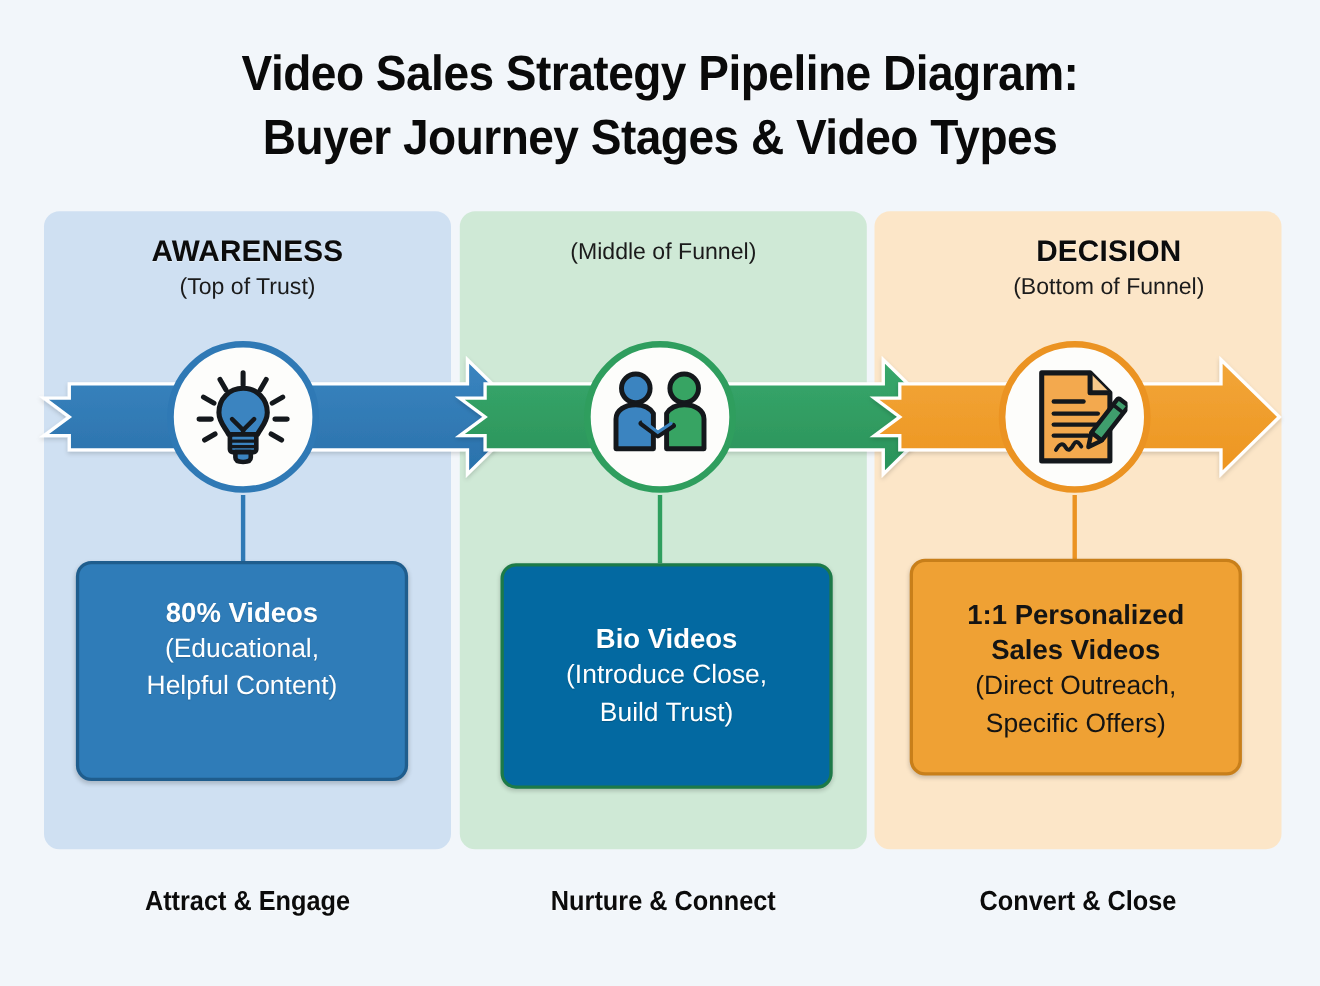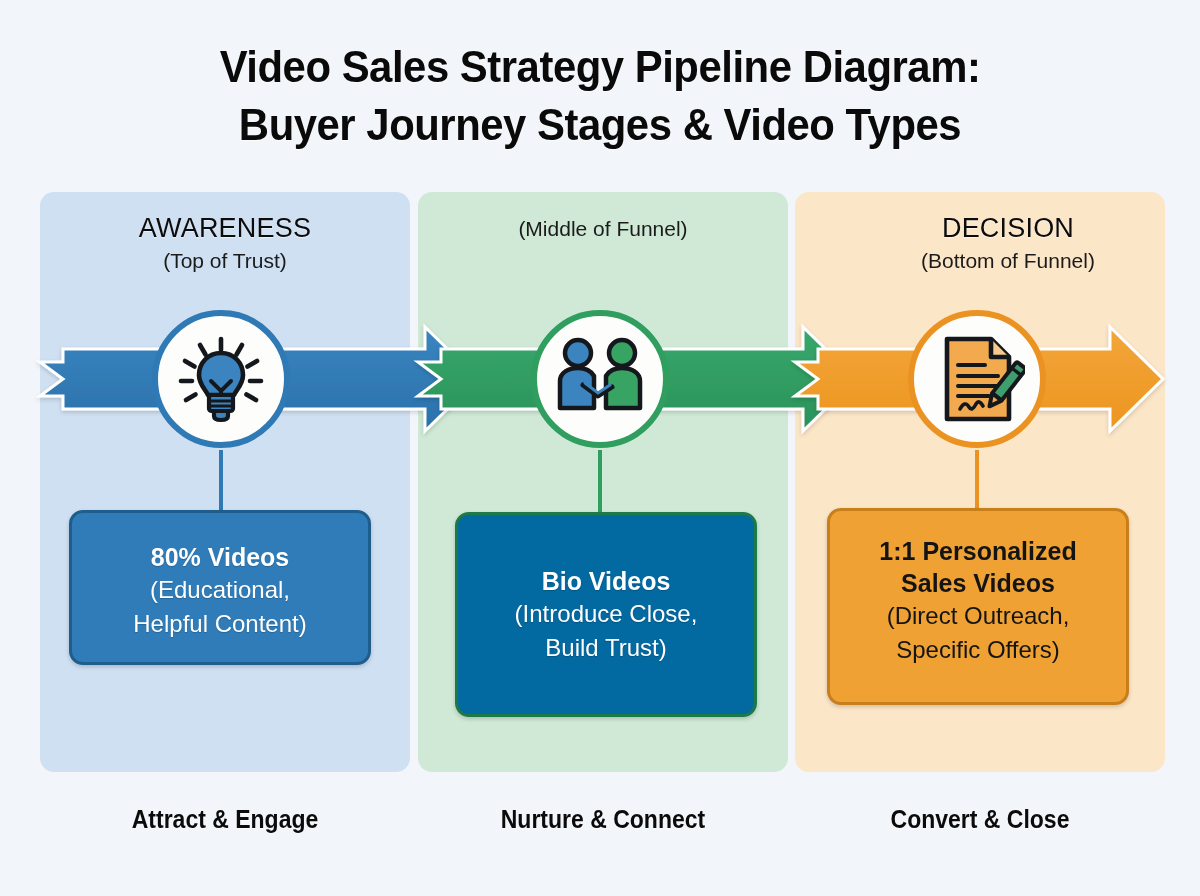--- a/index.html
+++ b/index.html
@@ -38,21 +38,21 @@
 
   
   .hdr{
     position:absolute;top:212px;width:370px;text-align:center;
     pointer-events:none;
   }
   .hdr-1{left:40px;}
   .hdr-2{left:418px;}
   .hdr-3{left:823px;}
   .hdr .stage-name{
-    font-size:27px;font-weight:normal;color:#0c0c0c;
+    font-size:27px;font-weight:bold;color:#0c0c0c;
     letter-spacing:0.2px;line-height:32px;
     text-shadow:0 1px 1px rgba(255,255,255,0.55);
   }
   .hdr .stage-sub{
     font-size:21px;color:#1b1b1b;line-height:28px;margin-top:3px;
   }
 
   
   #arrows{position:absolute;left:0;top:0;width:1200px;height:896px;}
 
@@ -72,26 +72,26 @@
   .s2{left:598px;background:#2f9e5e;}
   .s3{left:975px;background:#eb9322;}
 
   
   .card{
     position:absolute;left:0;width:302px;border-radius:14px;
     box-sizing:border-box;text-align:center;
     box-shadow:0 2px 4px rgba(0,0,0,0.18);
     display:flex;flex-direction:column;
   }
-  .card-1{left:69px;top:510px;height:155px;background:#2f7cb8;border:3px solid #1f5d8d;
+  .card-1{left:69px;top:510px;height:200px;background:#2f7cb8;border:3px solid #1f5d8d;
           justify-content:flex-start;padding-top:28px;}
   .card-2{left:455px;top:512px;height:205px;background:#0369a1;border:3px solid #1d7a48;
           justify-content:center;}
   .card-3{left:827px;top:508px;height:197px;background:#efa134;border:3px solid #c87f1a;
-          justify-content:flex-start;padding-top:24px;}
+          justify-content:flex-start;padding-top:32px;}
   .card-title{font-size:25px;font-weight:bold;line-height:32px;}
   .card-sub{font-size:24px;line-height:34px;font-weight:normal;}
   .card-1 .card-title,.card-1 .card-sub,
   .card-2 .card-title,.card-2 .card-sub{color:#ffffff;text-shadow:0 1px 1px rgba(0,0,0,0.18);}
   .card-3 .card-title,.card-3 .card-sub{color:#141414;}
 
   
   .cap{
     position:absolute;top:805px;width:370px;text-align:center;
     font-size:25px;font-weight:bold;color:#0b0b0b;

